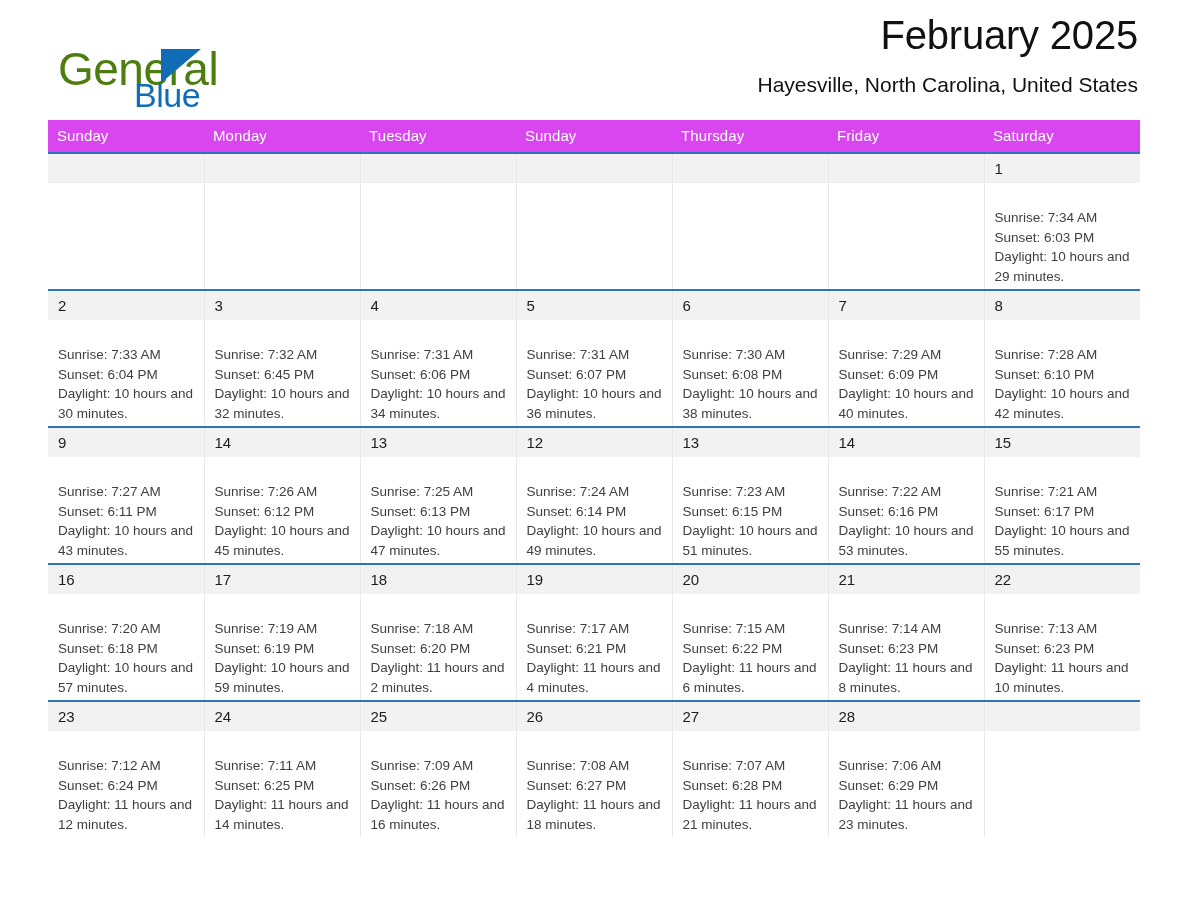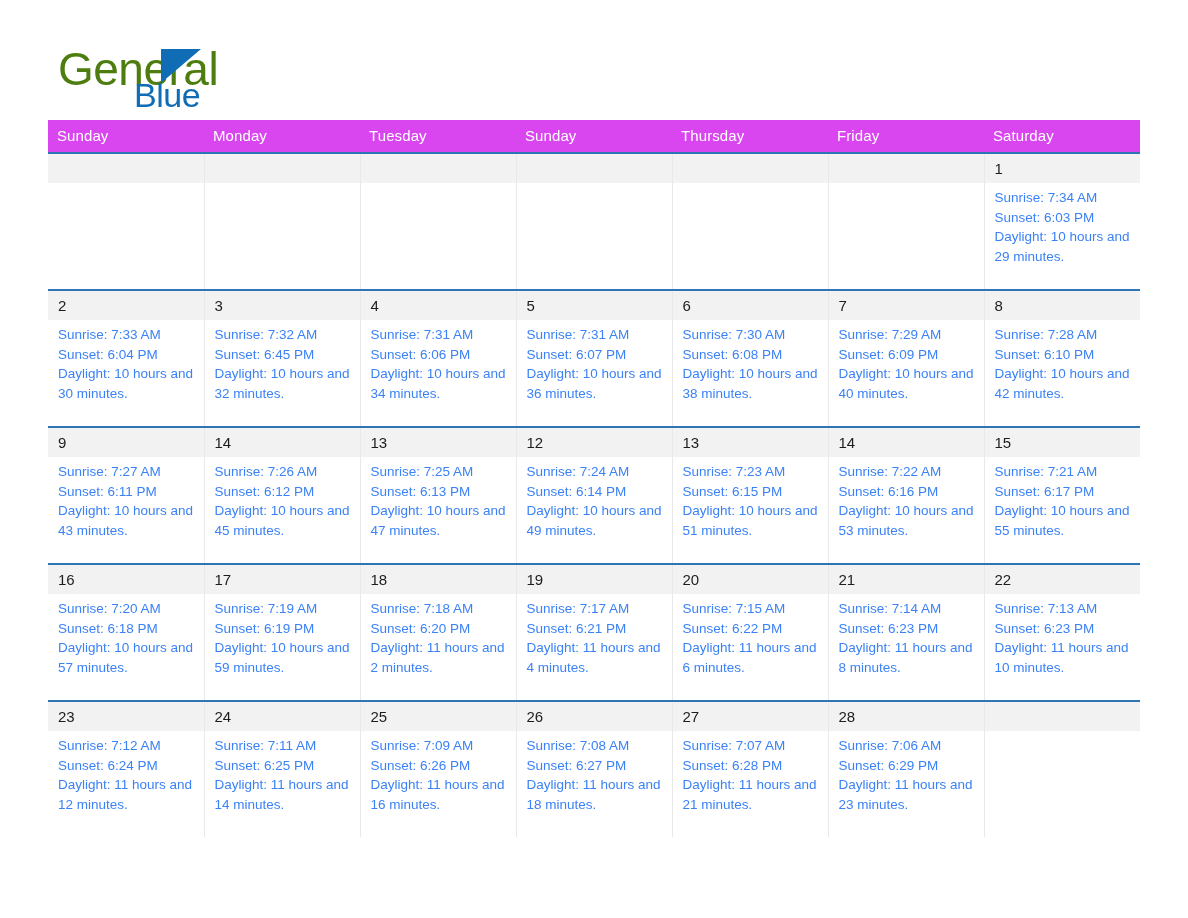--- a/index.html
+++ b/index.html
@@ -132,38 +132,43 @@
     box-sizing: content-box;
   }
   .day.empty .daynum {
     background: #f2f2f2;
     color: transparent;
   }
   .info {
     padding: 5px 8px 0 10px;
     font-size: 13.5px;
     line-height: 19.6px;
-    color: #3b82f6;
+    color: #404040;
+    margin-top: 20px;
   }
   .info div { white-space: nowrap; }
   .info .wrap { white-space: normal; }
 </style>
 </head>
 <body>
 
 <div class="page">
 
   <div class="header">
 
     <div class="brand">
       <span class="brand-general">General</span>
       <span class="brand-tri"></span>
       <span class="brand-blue">Blue</span>
     </div>
 
+    <div class="title-block">
+      <h1 class="cal-title">February 2025</h1>
+      <h2 class="cal-subtitle">Hayesville, North Carolina, United States</h2>
+    </div>
 
   </div>
 
   <table class="calendar">
     <colgroup>
       <col>
         <col>
         <col>
         <col>
         <col>

